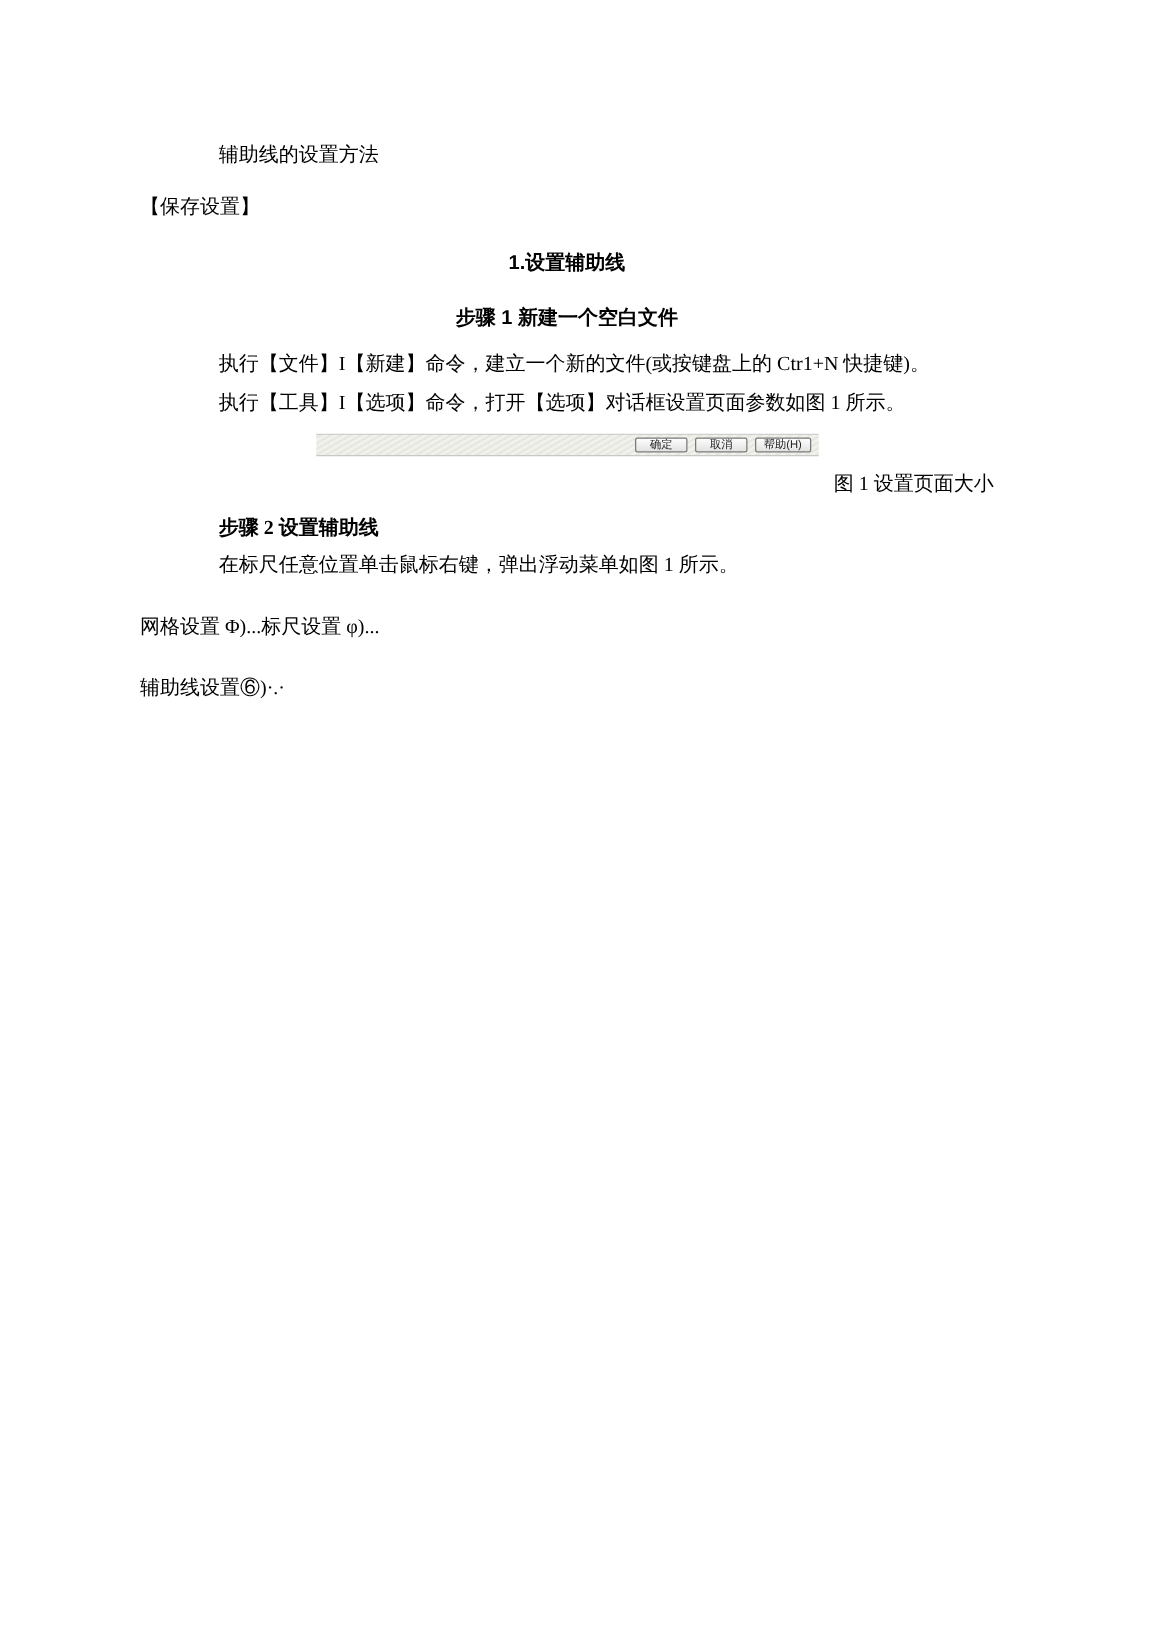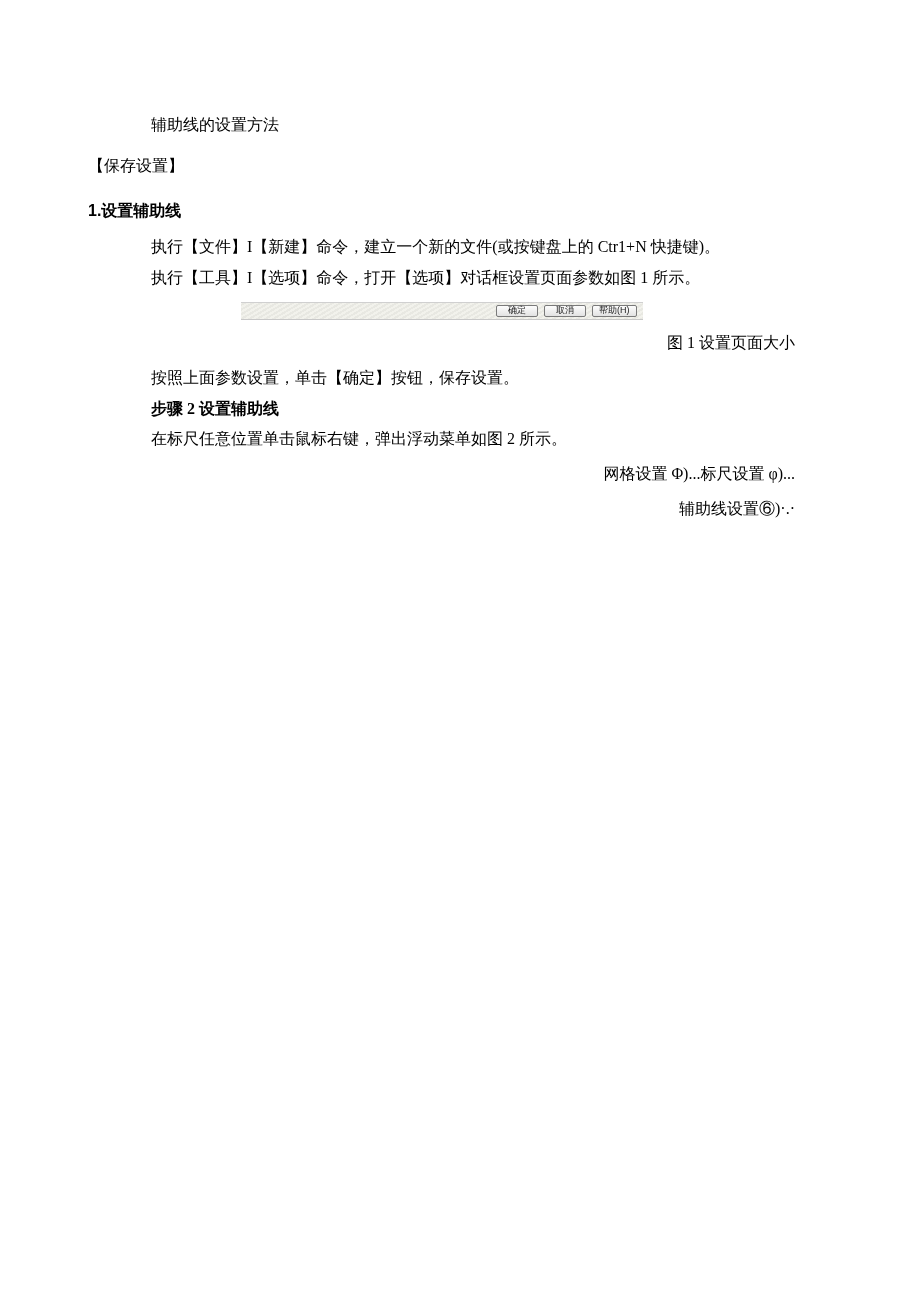--- a/index.html
+++ b/index.html
@@ -6,21 +6,21 @@
       margin: 0;
       padding: 0;
       background: #ffffff;
       font-family: "SimSun", "宋体", serif;
       font-size: 16px;
       line-height: 1.8;
       color: #000;
       width: 920px;
     }
     .page {
-      padding: 110px 125px 100px 88px;
+      padding: 110px 125px 100px 112px;
     }
     .indent-2 {
       padding-left: 63px;
     }
     .indent-0 {
       padding-left: 0;
     }
     .sect-header {
       margin-top: 10px;
     }
@@ -31,20 +31,21 @@
       font-family: Arial, sans-serif;
     }
     p {
       margin: 0;
       padding: 1px 0;
     }
     .h-bold {
       font-family: Arial, "SimSun", sans-serif;
       font-weight: bold;
       margin: 14px 0 6px 0;
+      text-align: center;
     }
     .dialog-buttons {
       display: flex;
       justify-content: center;
       margin: 8px 0;
     }
     .dialog-bar {
       display: flex;
       align-items: center;
       padding: 1px 6px 1px 6px;
@@ -73,52 +74,52 @@
       color: #222;
       min-width: 28px;
       text-align: center;
       font-family: "SimSun", sans-serif;
     }
     .caption {
       text-align: right;
       margin: 2px 0 4px 0;
     }
     .menu-sim {
-      text-align: right;
-      margin: 4px 0;
+      text-align: left;
+      margin: 18px 0;
     }
   </style>
 </head>
 <body>
 
 <div class="page">
 
   <p class="indent-2">辅助线的设置方法</p>
 
   <p class="indent-0 sect-header">【保存设置】</p>
 
   <p class="h-bold indent-0"><span class="arial">1.</span><span>设置辅助线</span></p>
 
+  <p class="h-bold indent-0">步骤 1 新建一个空白文件</p>
 
   <p class="indent-2">执行【文件】I【新建】命令，建立一个新的文件(或按键盘上的 Ctr1+N 快捷键)。</p>
   <p class="indent-2">执行【工具】I【选项】命令，打开【选项】对话框设置页面参数如图 1 所示。</p>
 
   <div class="dialog-buttons">
     <div class="dialog-bar">
       <div class="dlg-btn">确定</div>
       <div class="dlg-btn">取消</div>
       <div class="dlg-btn">帮助(H)</div>
     </div>
   </div>
 
   <p class="caption">图 1 设置页面大小</p>
 
-  <p class="indent-2">按照上面参数设置，单击【确定】按钮，保存设置。</p>
 
   <p class="indent-2 bold">步骤 2 设置辅助线</p>
 
-  <p class="indent-2">在标尺任意位置单击鼠标右键，弹出浮动菜单如图 2 所示。</p>
+  <p class="indent-2">在标尺任意位置单击鼠标右键，弹出浮动菜单如图 1 所示。</p>
 
   <p class="menu-sim">网格设置 Φ)...标尺设置 φ)...</p>
   <p class="menu-sim">辅助线设置⑥)·.·</p>
 
 
 </div>
 
 </body></html>

